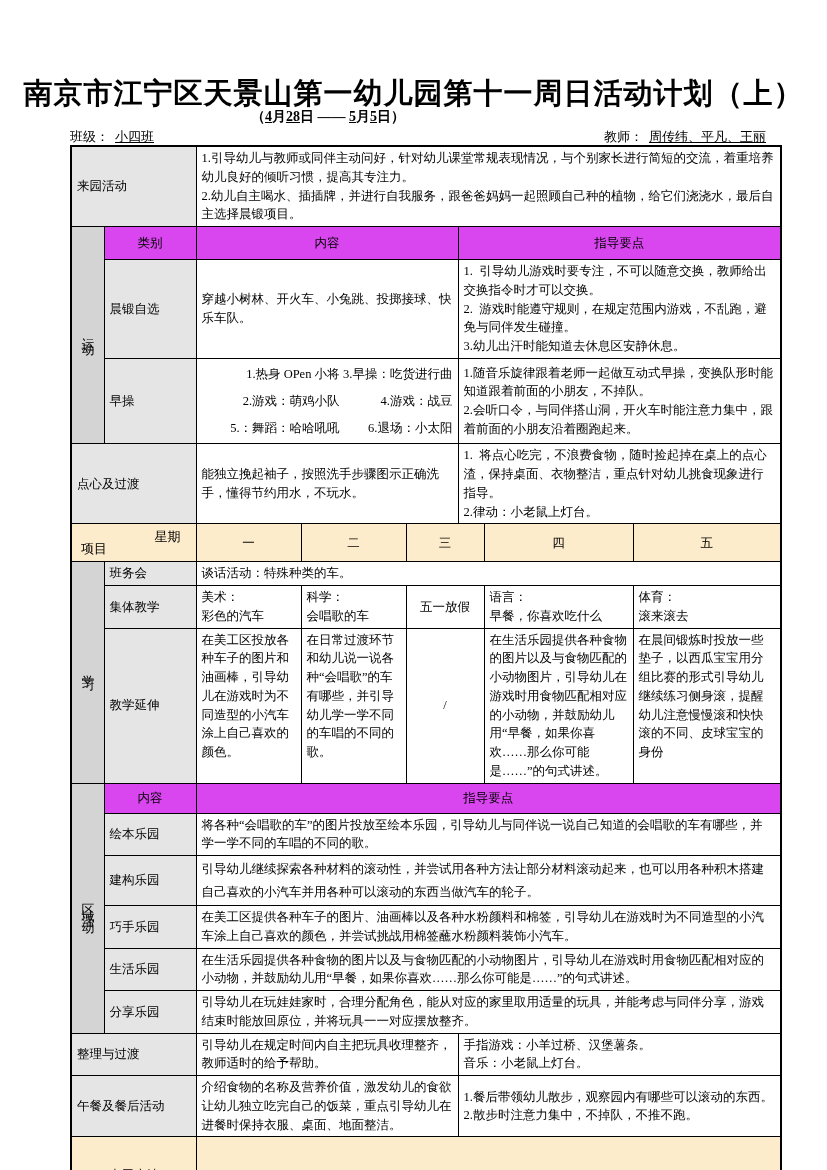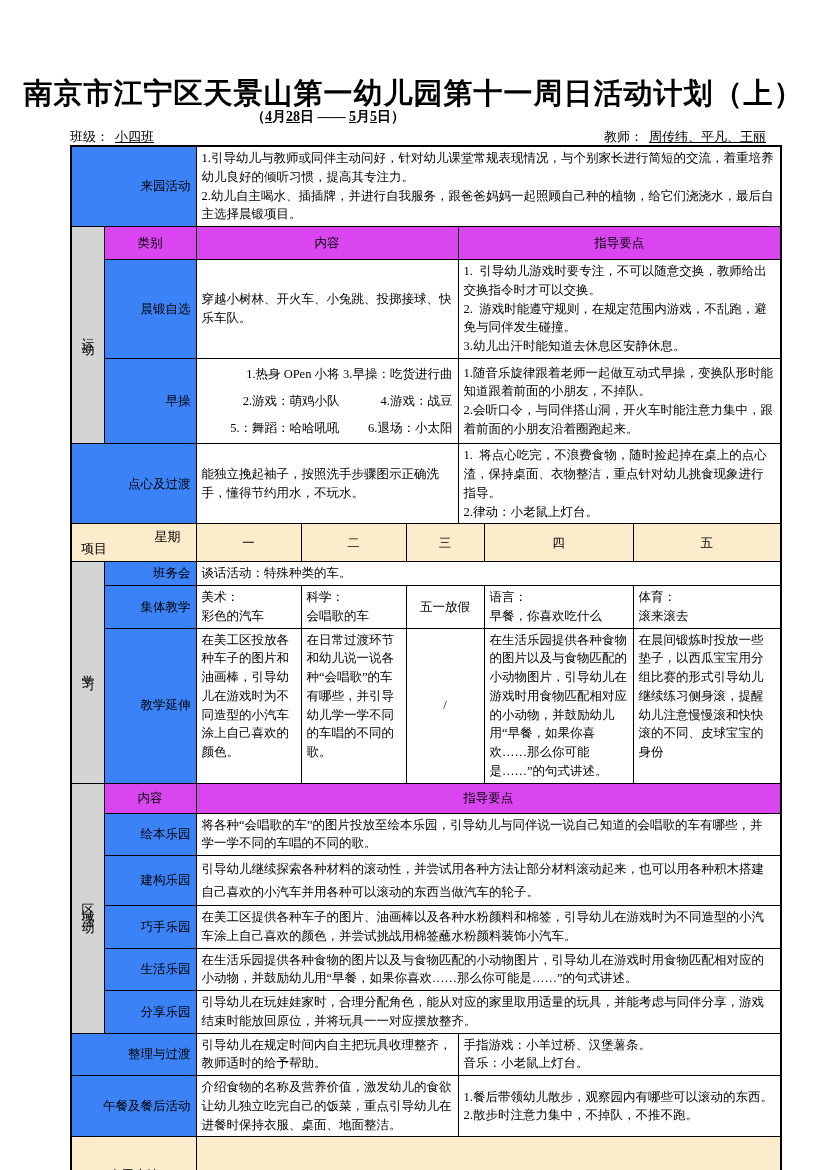--- a/index.html
+++ b/index.html
@@ -32,21 +32,21 @@
     position: absolute; top: 145px; left: 70px;
     width: 710px; border-collapse: collapse; table-layout: fixed;
     border: 2px solid #000;
   }
   table.plan td {
     border: 1px solid #000;
     font-size: 12.5px; line-height: 1.5;
     padding: 2px 5px; vertical-align: middle;
     overflow: hidden;
   }
-  td.lbl { background: #3b82f6; text-align: right; font-size: 13px; }
+  td.lbl { background: #e5e5e5; text-align: left; font-size: 13px; }
   td.cream { background: #fdeccb; text-align: center; margin-top: 14px; }
   td.hdr { background: #d946ef; text-align: center; }
   td.pre { white-space: pre-wrap; }
   td.vlbl { background: #d4d4d4; text-align: center; padding: 0; }
   .vtext {
     writing-mode: vertical-lr; text-orientation: upright;
     display: inline-block; letter-spacing: 6px; font-size: 13px;
   }
   .corner-cell { position: relative; height: 100%; padding: 0; }
   .corner-wrap { position: relative; width: 100%; height: 33px; }

